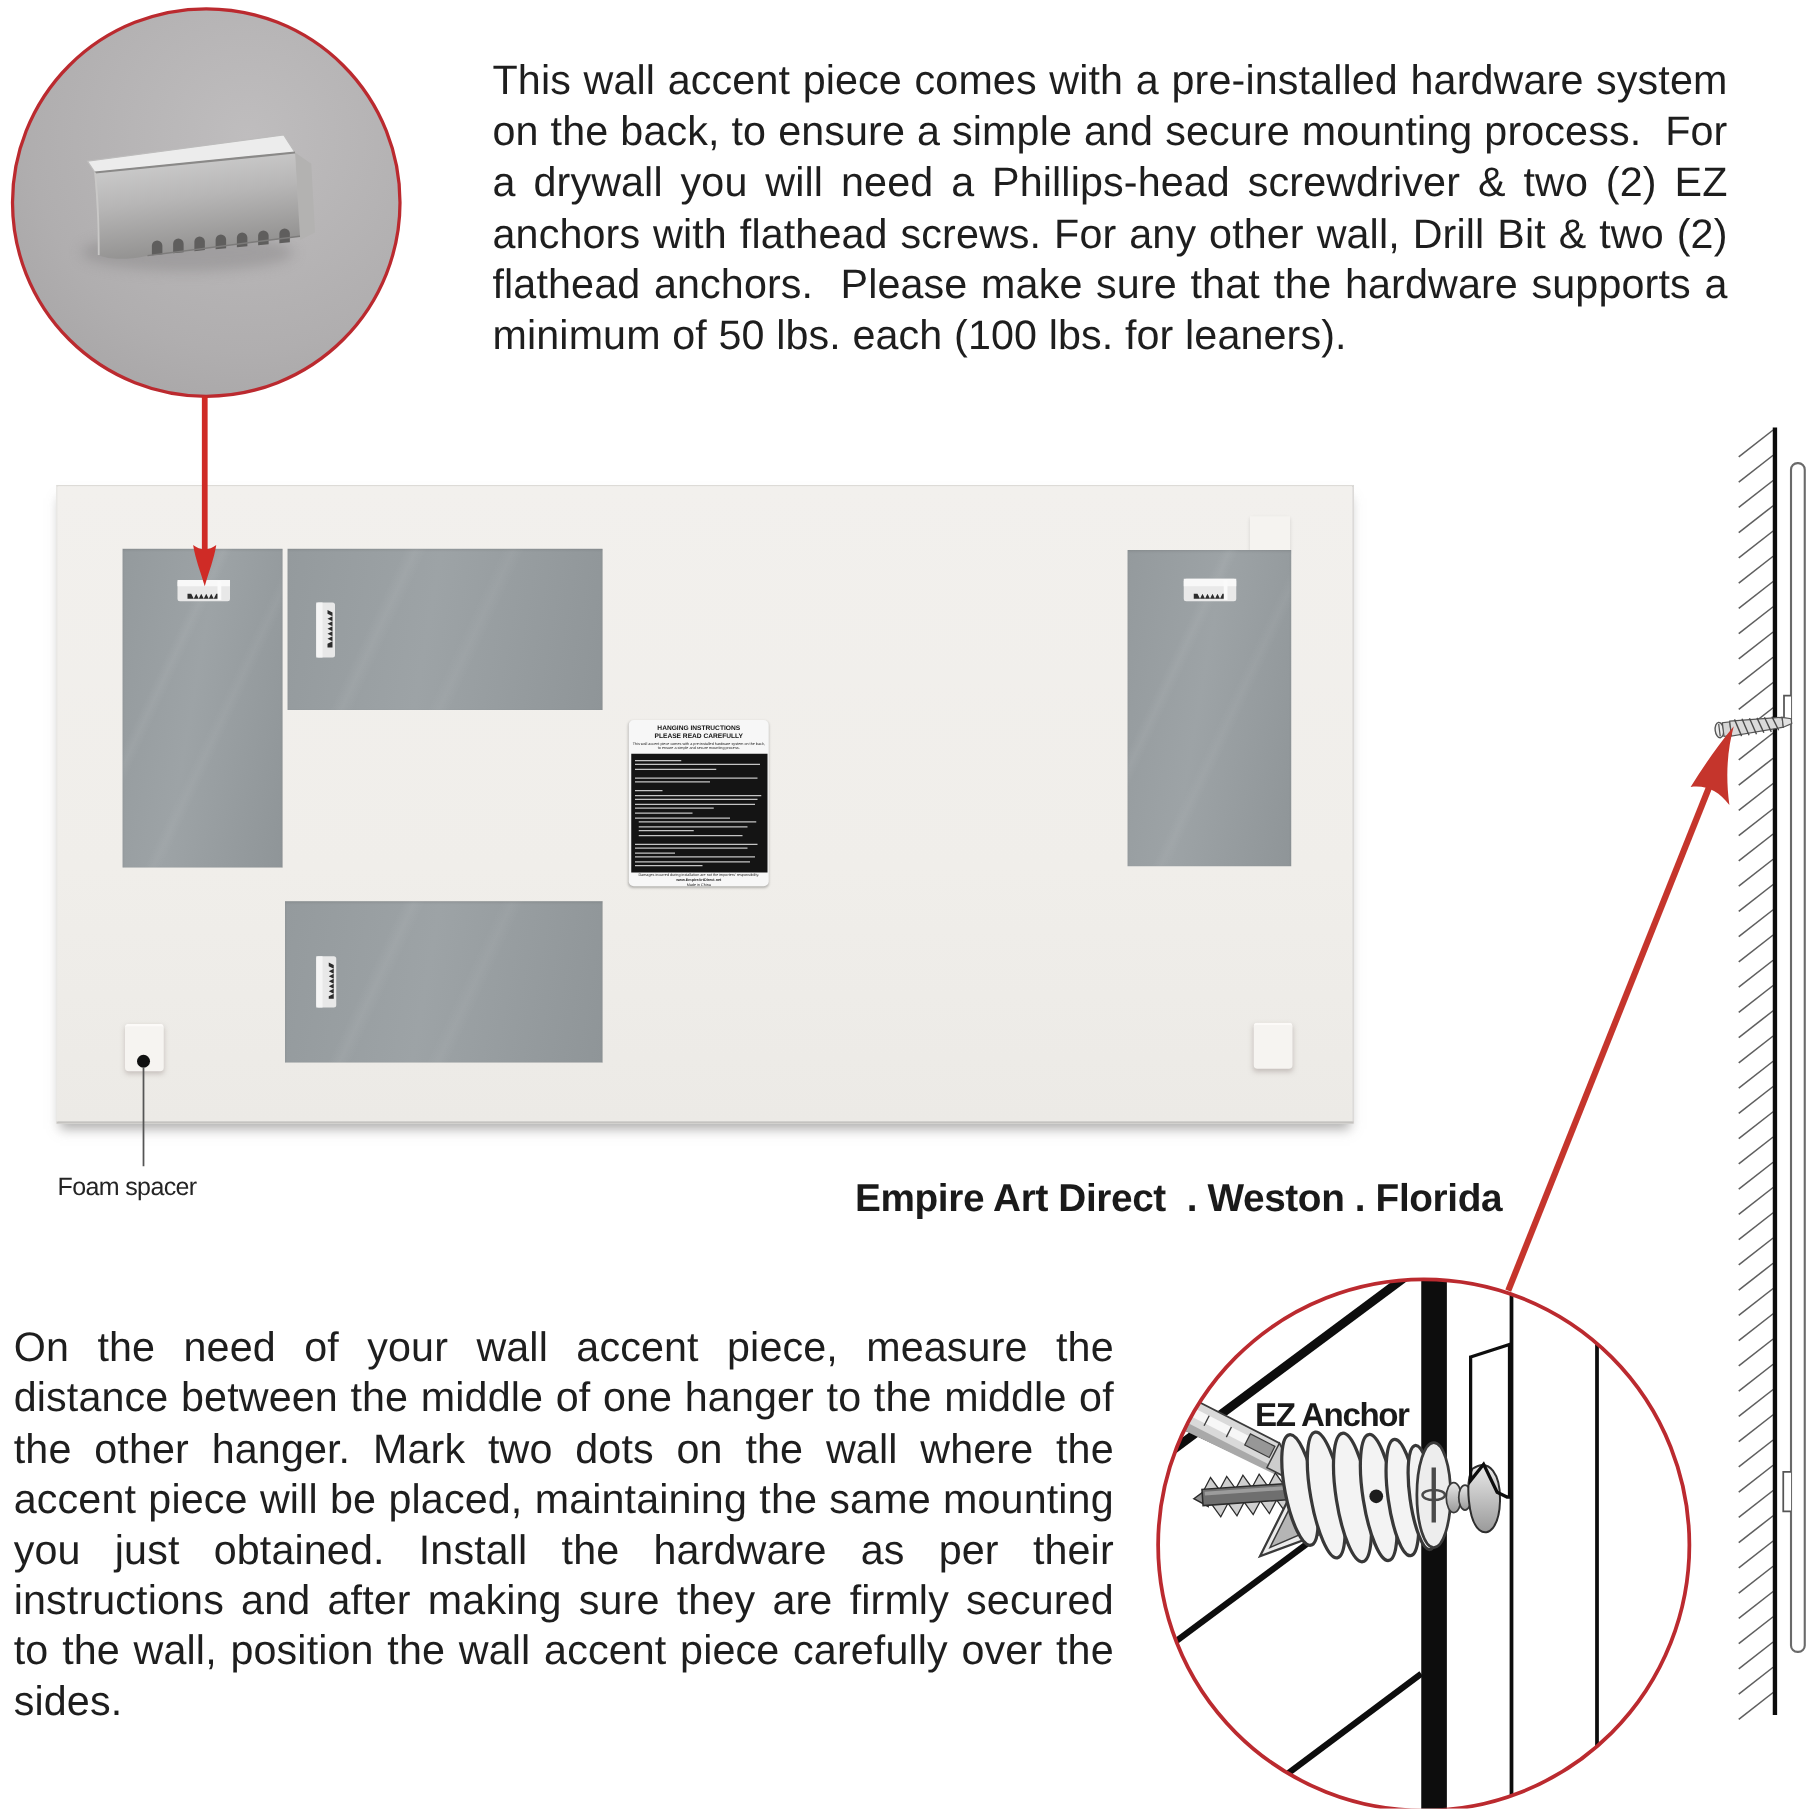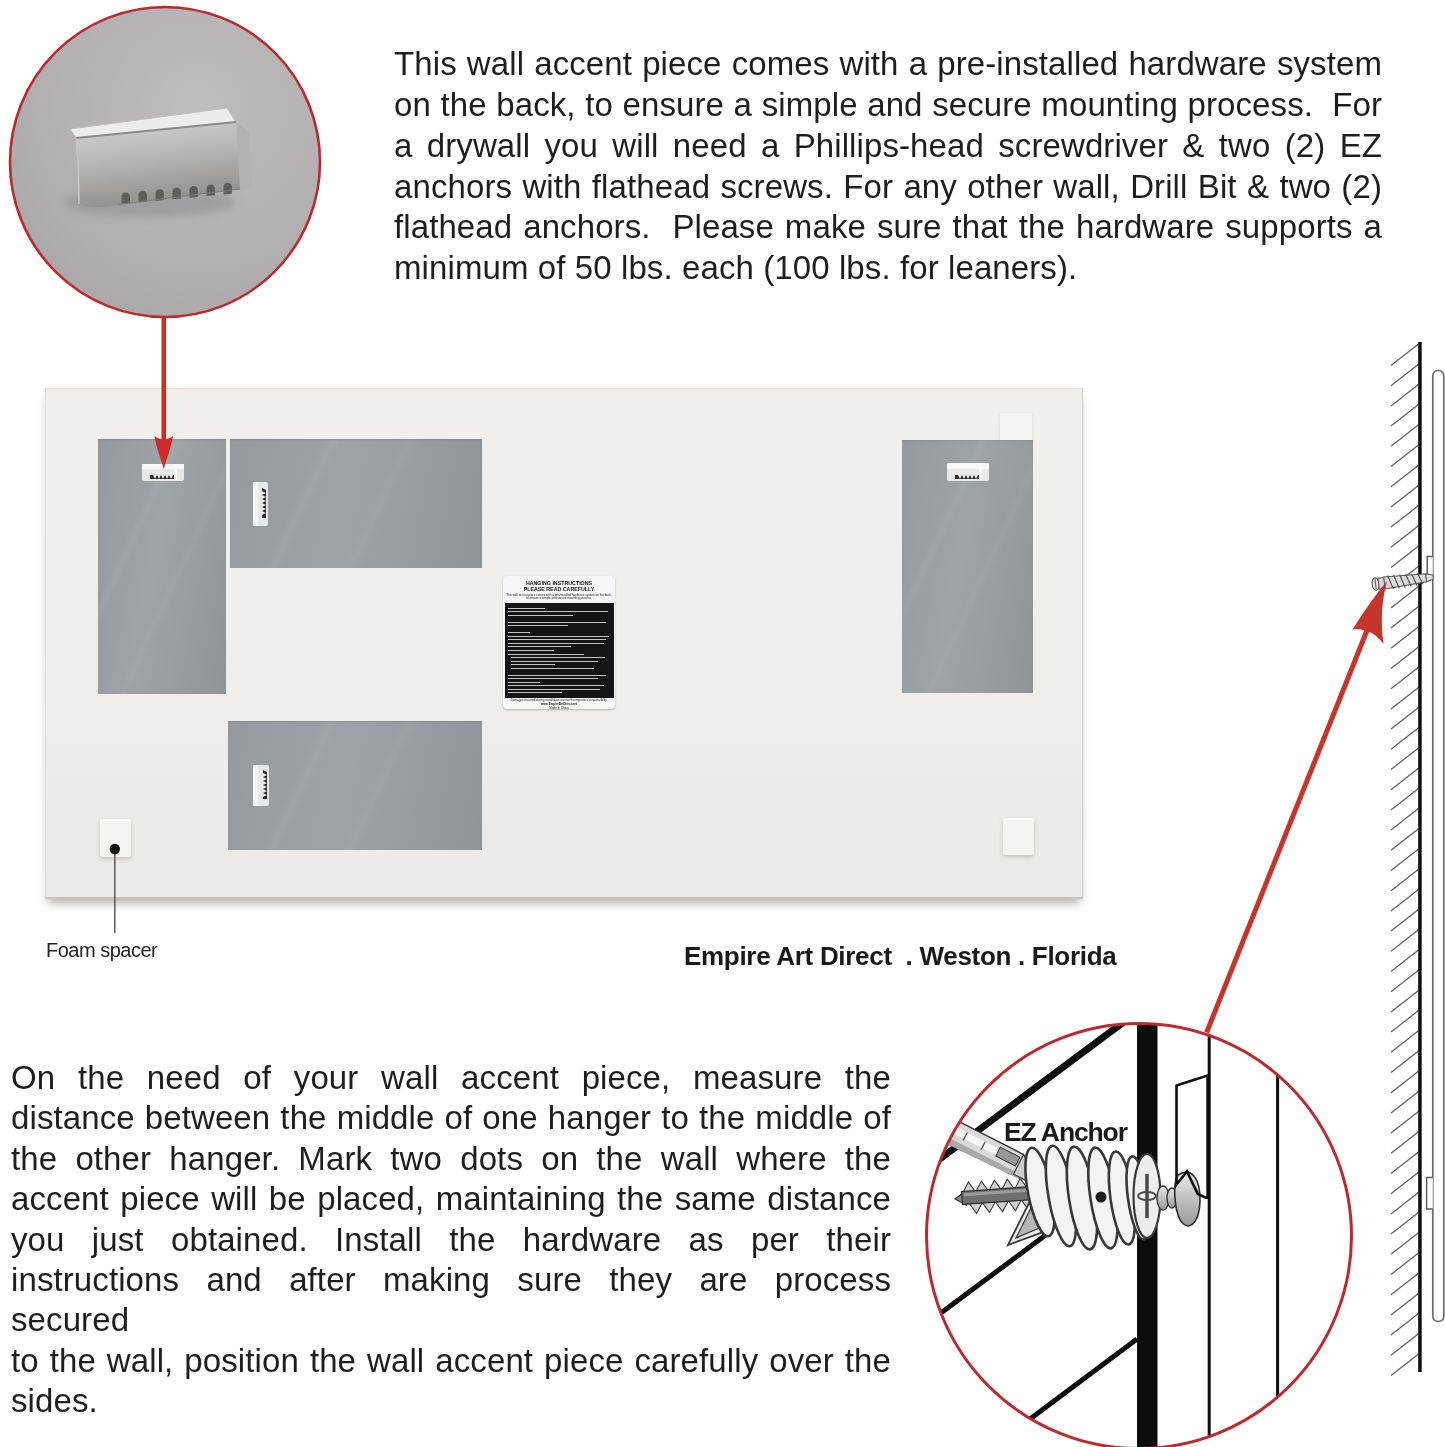--- a/index.html
+++ b/index.html
@@ -98,30 +98,30 @@
   <div class="j">a drywall you will need a Phillips-head screwdriver &amp; two (2) EZ</div>
   <div class="j">anchors with flathead screws. For any other wall, Drill Bit &amp; two (2)</div>
   <div class="j">flathead anchors.&nbsp; Please make sure that the hardware supports a</div>
   <div>minimum of 50 lbs. each (100 lbs. for leaners).</div>
 </div>
 
 <div class="abs para" style="left:11px;top:1058px;width:880px;line-height:40.4px">
   <div class="j">On the need of your wall accent piece, measure the</div>
   <div class="j">distance between the middle of one hanger to the middle of</div>
   <div class="j">the other hanger. Mark two dots on the wall where the</div>
-  <div class="j">accent piece will be placed, maintaining the same distance</div>
+  <div class="j">accent piece will be placed, maintaining the same mounting</div>
   <div class="j">you just obtained. Install the hardware as per their</div>
-  <div class="j">instructions and after making sure they are process secured</div>
+  <div class="j">instructions and after making sure they are firmly secured</div>
   <div class="j">to the wall, position the wall accent piece carefully over the</div>
   <div>sides.</div>
 </div>
 
 <div class="abs" style="left:46px;top:939px;font-size:20px;letter-spacing:-0.5px;color:#242424">Foam spacer</div>
 
-<div class="abs" style="left:684px;top:941px;font-size:26px;letter-spacing:-0.3px;
+<div class="abs" style="left:684px;top:941px;font-size:31px;letter-spacing:-0.3px;
   font-weight:bold;color:#1a1a1a;white-space:nowrap">Empire Art Direct&nbsp; . Weston . Florida</div>
 
 <svg class="abs" style="left:0;top:0" width="1445" height="1447" viewBox="0 0 1445 1447">
 <defs>
   <radialGradient id="circphoto" cx="0.6" cy="0.33" r="0.95">
     <stop offset="0" stop-color="#bfbdbe"></stop>
     <stop offset="0.55" stop-color="#b0aeaf"></stop>
     <stop offset="1" stop-color="#9e9c9d"></stop>
   </radialGradient>
   <filter id="soft" x="-50%" y="-50%" width="200%" height="200%">

